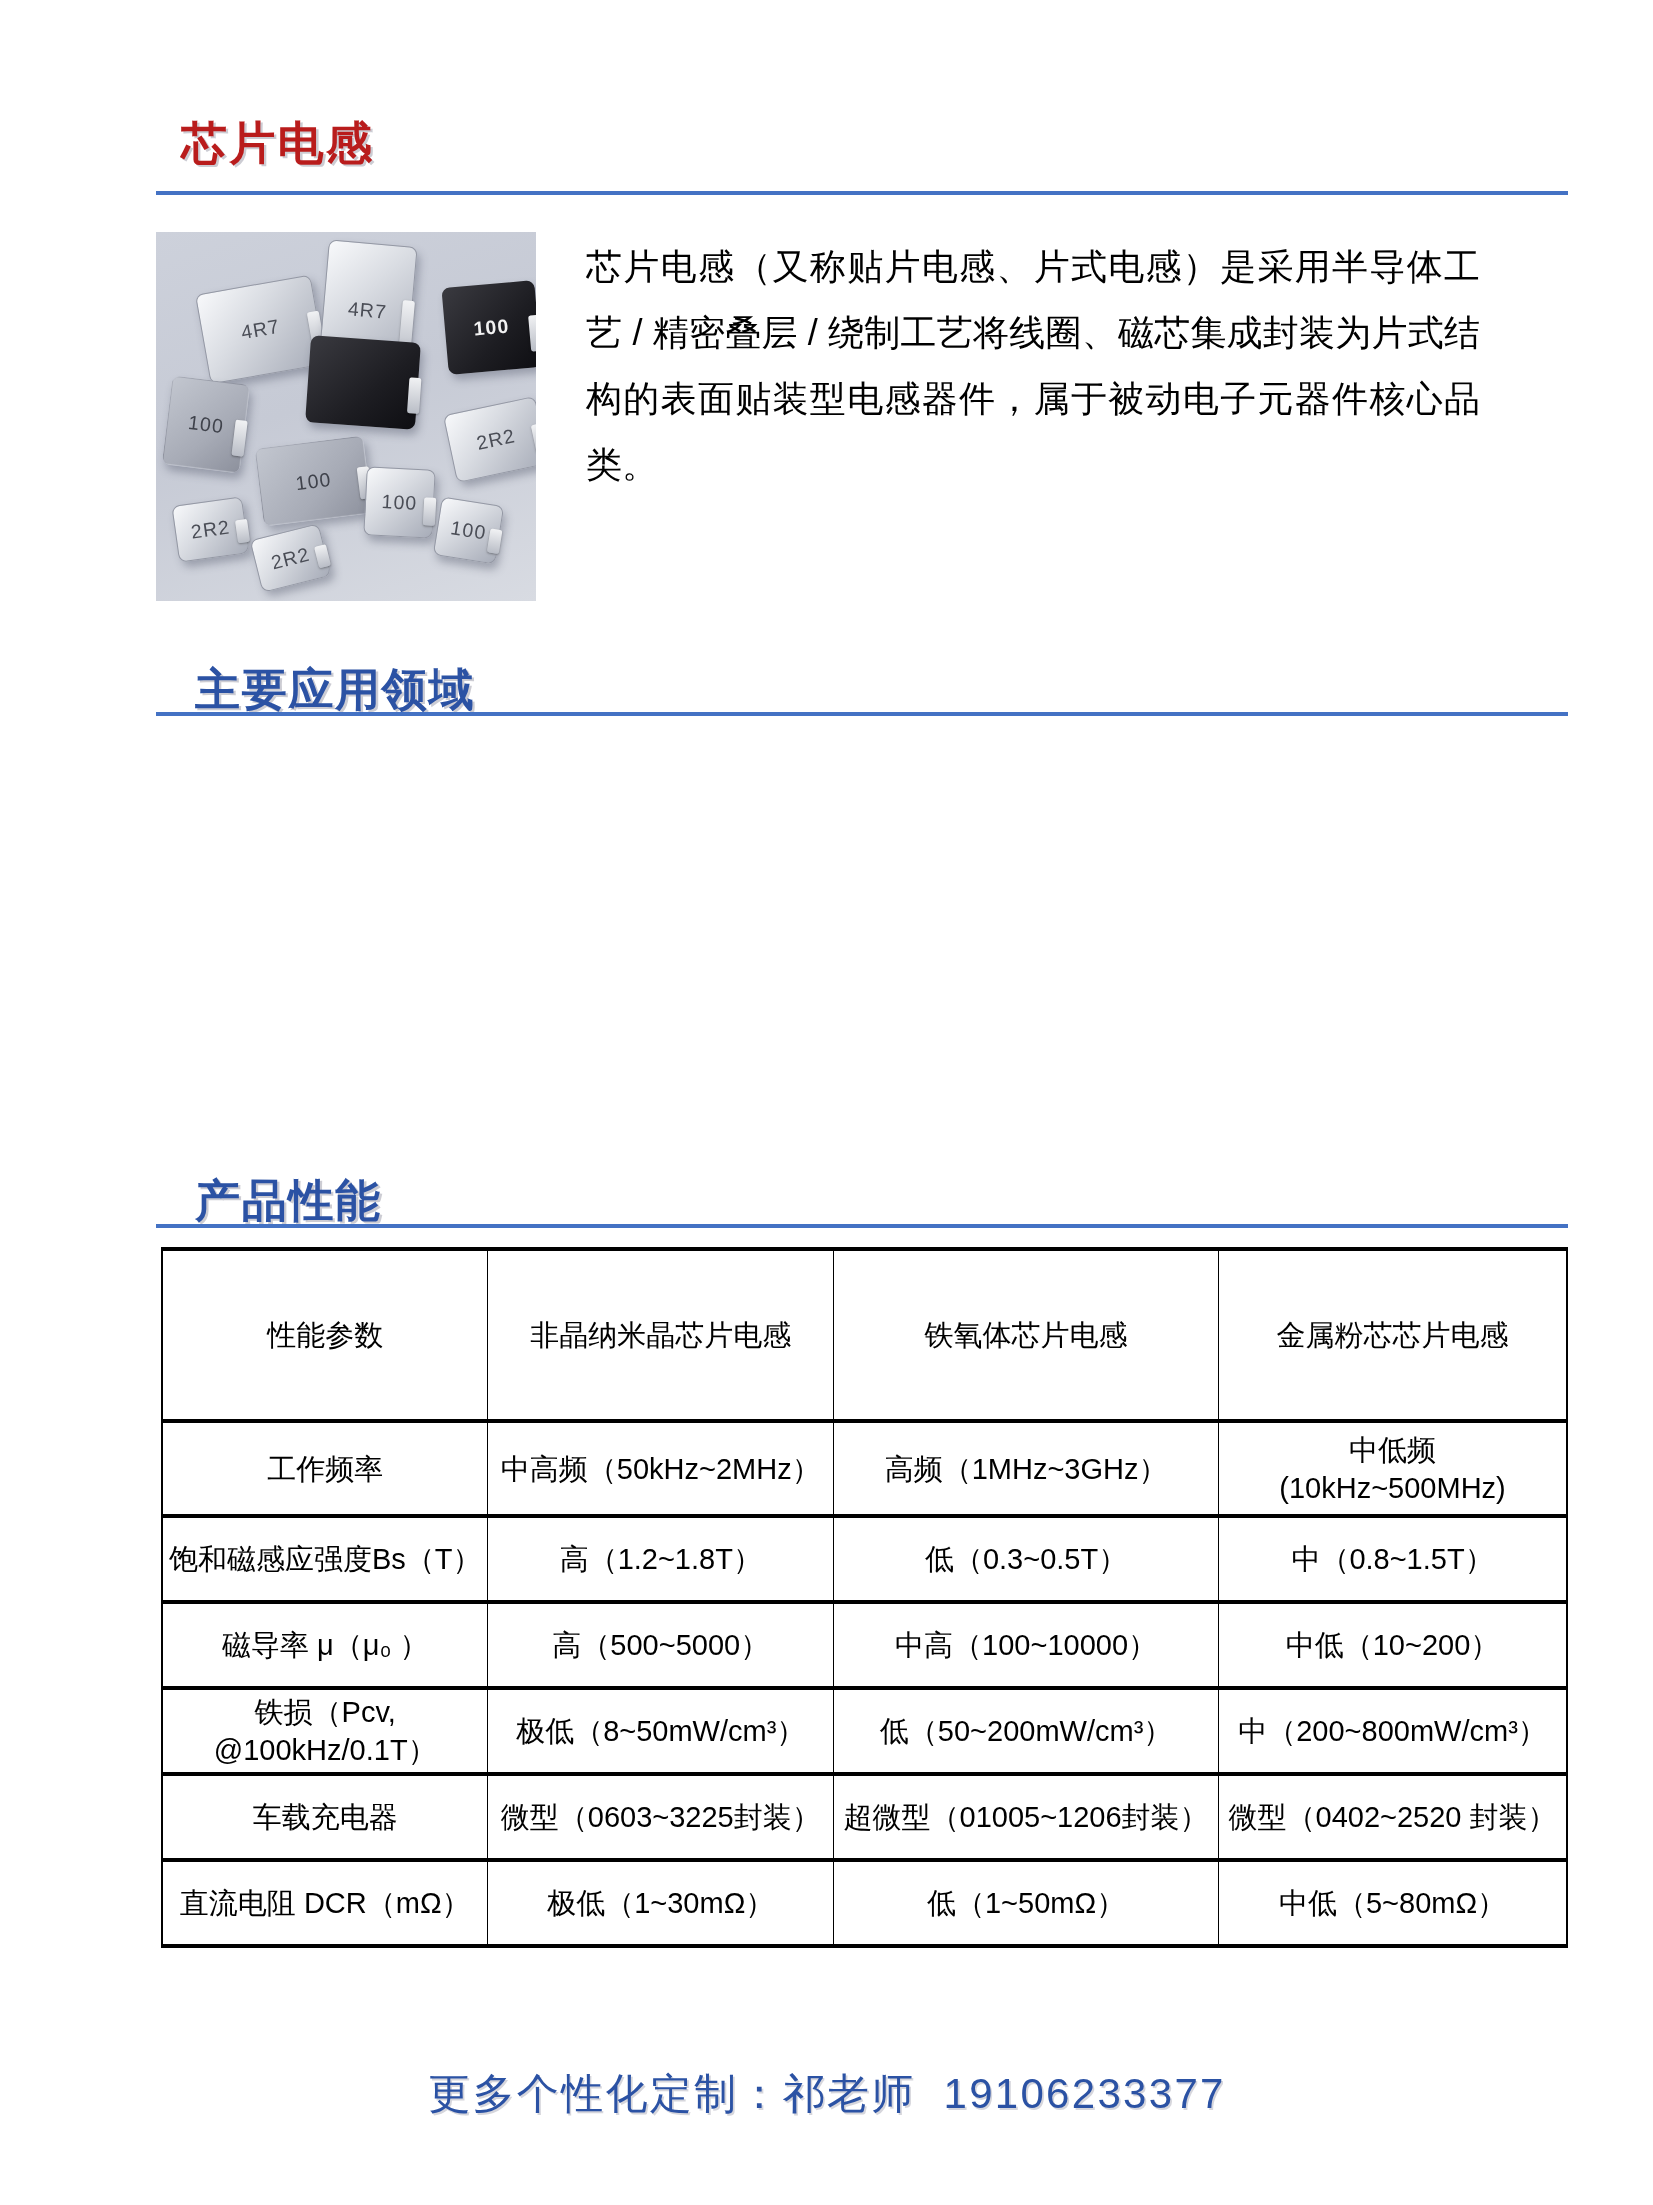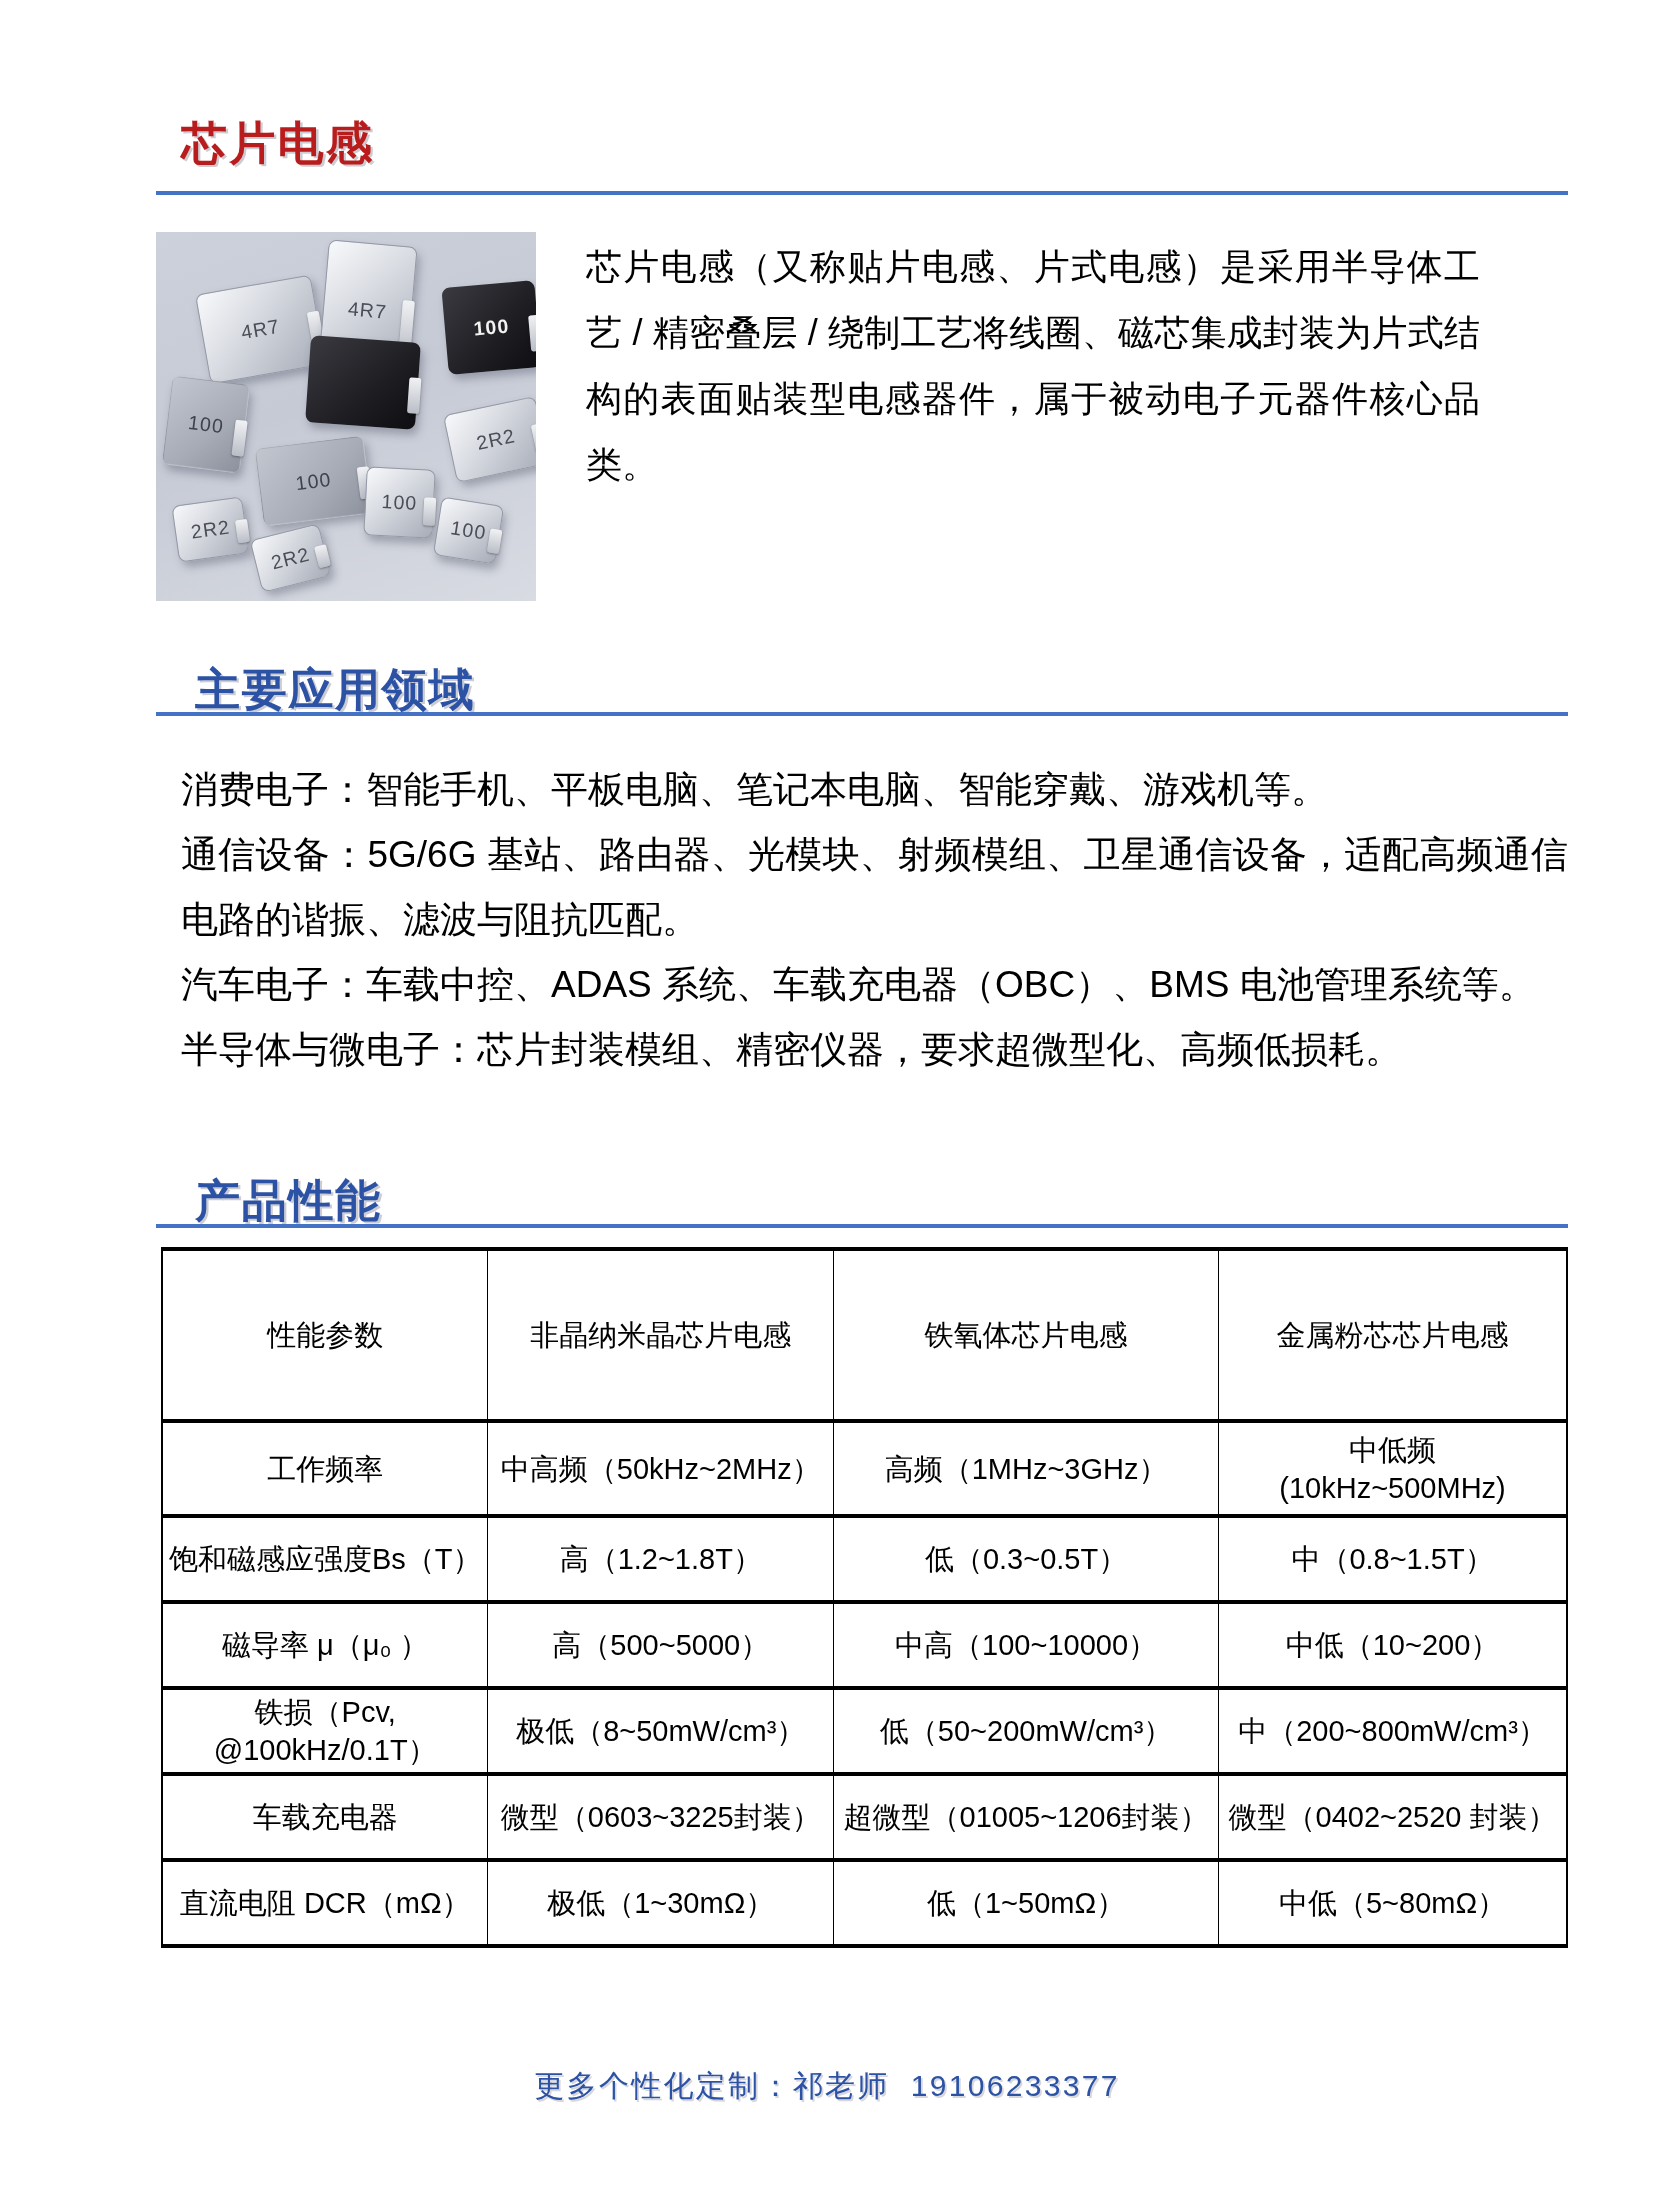--- a/index.html
+++ b/index.html
@@ -81,21 +81,21 @@
     text-align:center;vertical-align:middle;
     font-size:29px;line-height:38px;white-space:pre-line;
     padding:2.3px 5.7px;color:#000;
   }
   col.c-1{width:23.2%;} col.c-2{width:24.6%;} col.c-3{width:27.4%;} col.c-4{width:24.8%;}
   tr.hdr{height:172px;} tr.r-0{height:95px;} tr.r-n{height:86px;}
 
   
   .footer{
     position:absolute;left:0;top:2066px;width:1654px;margin:0;
-    text-align:center;font-size:30px;color:#2b52a4;letter-spacing:2.3px;
+    text-align:center;font-size:42px;color:#2b52a4;letter-spacing:2.3px;
     white-space:pre;text-shadow:1.7px 1.7px 0 rgba(120,120,140,0.3);
   }
 </style>
 </head>
 <body>
 
 <div class="page">
 
   <h1 class="h-title">芯片电感</h1>
   <div class="rule rule-1"></div>
@@ -134,26 +134,20 @@
     <div class="chip silver c11">
         <span class="lbl">100</span>
       </div>
   </div>
 
   <p class="intro">芯片电感（又称贴片电感、片式电感）是采用半导体工艺 / 精密叠层 / 绕制工艺将线圈、磁芯集成封装为片式结构的表面贴装型电感器件，属于被动电子元器件核心品类。</p>
 
   <h2 class="h-sec apps">主要应用领域</h2>
   <div class="rule rule-2"></div>
 
-  <div class="apps-text">
-    <p>消费电子：智能手机、平板电脑、笔记本电脑、智能穿戴、游戏机等。</p>
-    <p>通信设备：5G/6G 基站、路由器、光模块、射频模组、卫星通信设备，适配高频通信电路的谐振、滤波与阻抗匹配。</p>
-    <p>汽车电子：车载中控、ADAS 系统、车载充电器（OBC）、BMS 电池管理系统等。</p>
-    <p>半导体与微电子：芯片封装模组、精密仪器，要求超微型化、高频低损耗。</p>
-  </div>
 
   <h2 class="h-sec perf">产品性能</h2>
   <div class="rule rule-3"></div>
 
   <div class="tbl-wrap">
     <table class="tbl">
       <colgroup>
           <col class="c-1">
           <col class="c-2">
           <col class="c-3">

